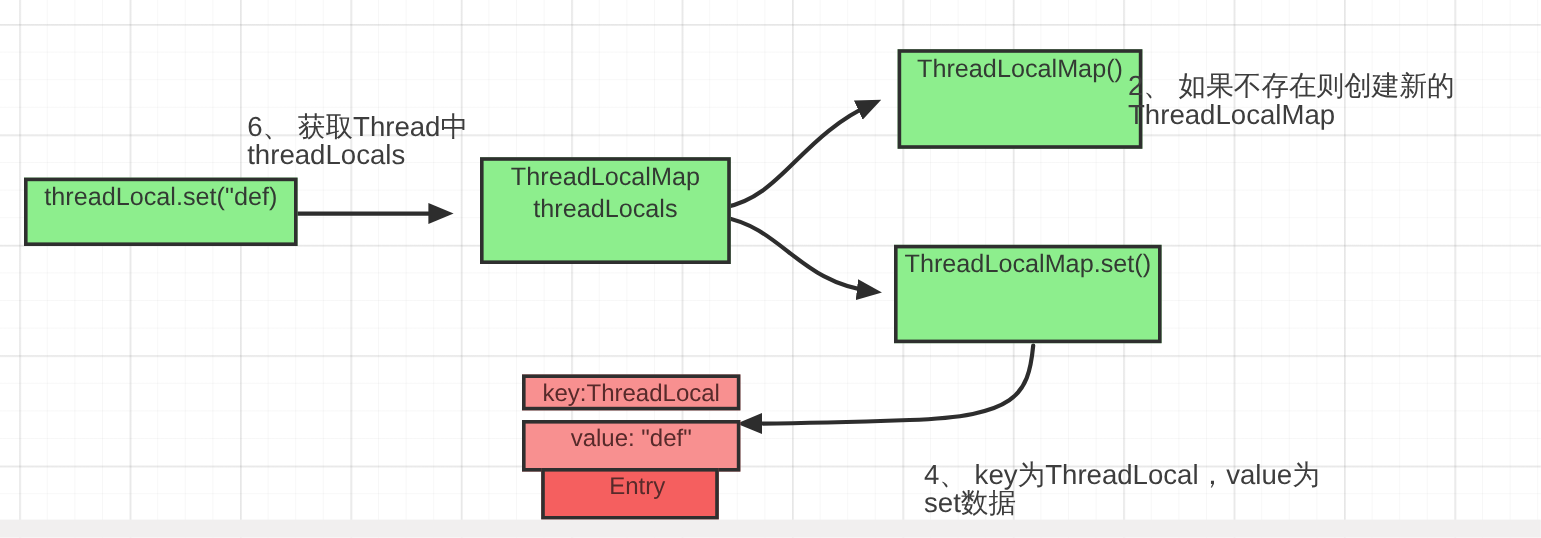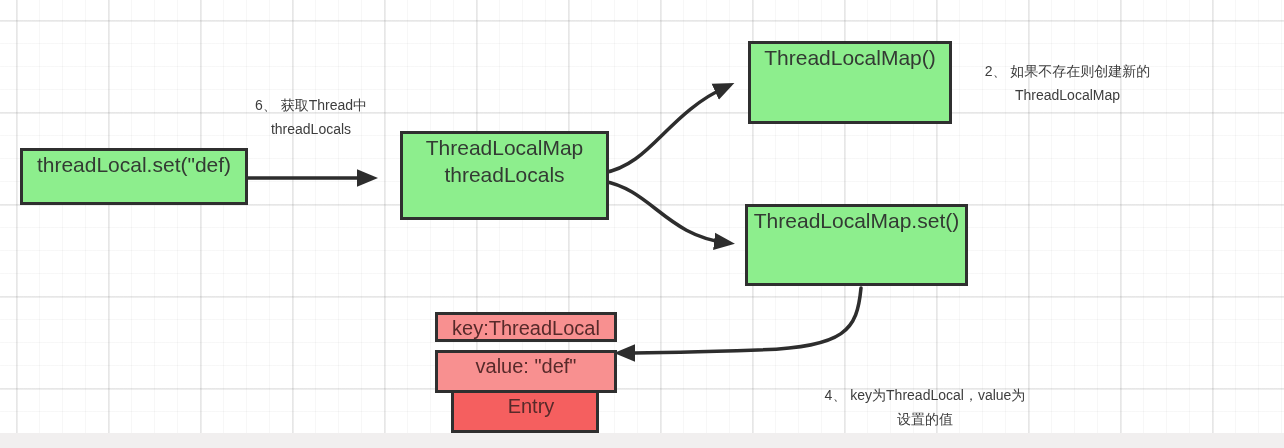--- a/index.html
+++ b/index.html
@@ -35,23 +35,22 @@
     font-size: 21px;
     line-height: 27px;
     margin-left: 12px;
   }
   .node.green { background: var(--box-green, #8dee8d); color: var(--text-green-box, #333333); }
   .node.pink  { background: var(--box-pink, #f89090);  color: var(--text-red-box, #572a2a); }
   .node.red   { background: var(--box-red, #f55f5f);   color: var(--text-red-box, #572a2a); }
   .annotation {
     position: absolute;
     color: var(--text-annotation, #3d3d3d);
-    font-size: 14px;
+    font-size: 23px;
     line-height: 24px;
-    text-align: center;
     white-space: nowrap;
   }
   svg.arrows { position: absolute; left: 0; top: 0; }
   svg.arrows path.link {
     fill: none;
     stroke: var(--arrow, #2d2d2d);
     stroke-width: 3.5;
     stroke-linecap: round;
   }
 </style>
@@ -107,17 +106,17 @@
   </div>
 
   <div class="annotation" style="left:940px; top:59px; width:255px;">
     <div>2、 如果不存在则创建新的</div>
     <div>ThreadLocalMap</div>
   </div>
 
 
   <div class="annotation" style="left:770px; top:367px; width:310px;margin-top:16px;">
     <div>4、 key为ThreadLocal，value为</div>
-    <div>设置的值</div>
+    <div>set数据</div>
   </div>
 
   <div class="bottom-strip"></div>
 </div>
 
 </body></html>

